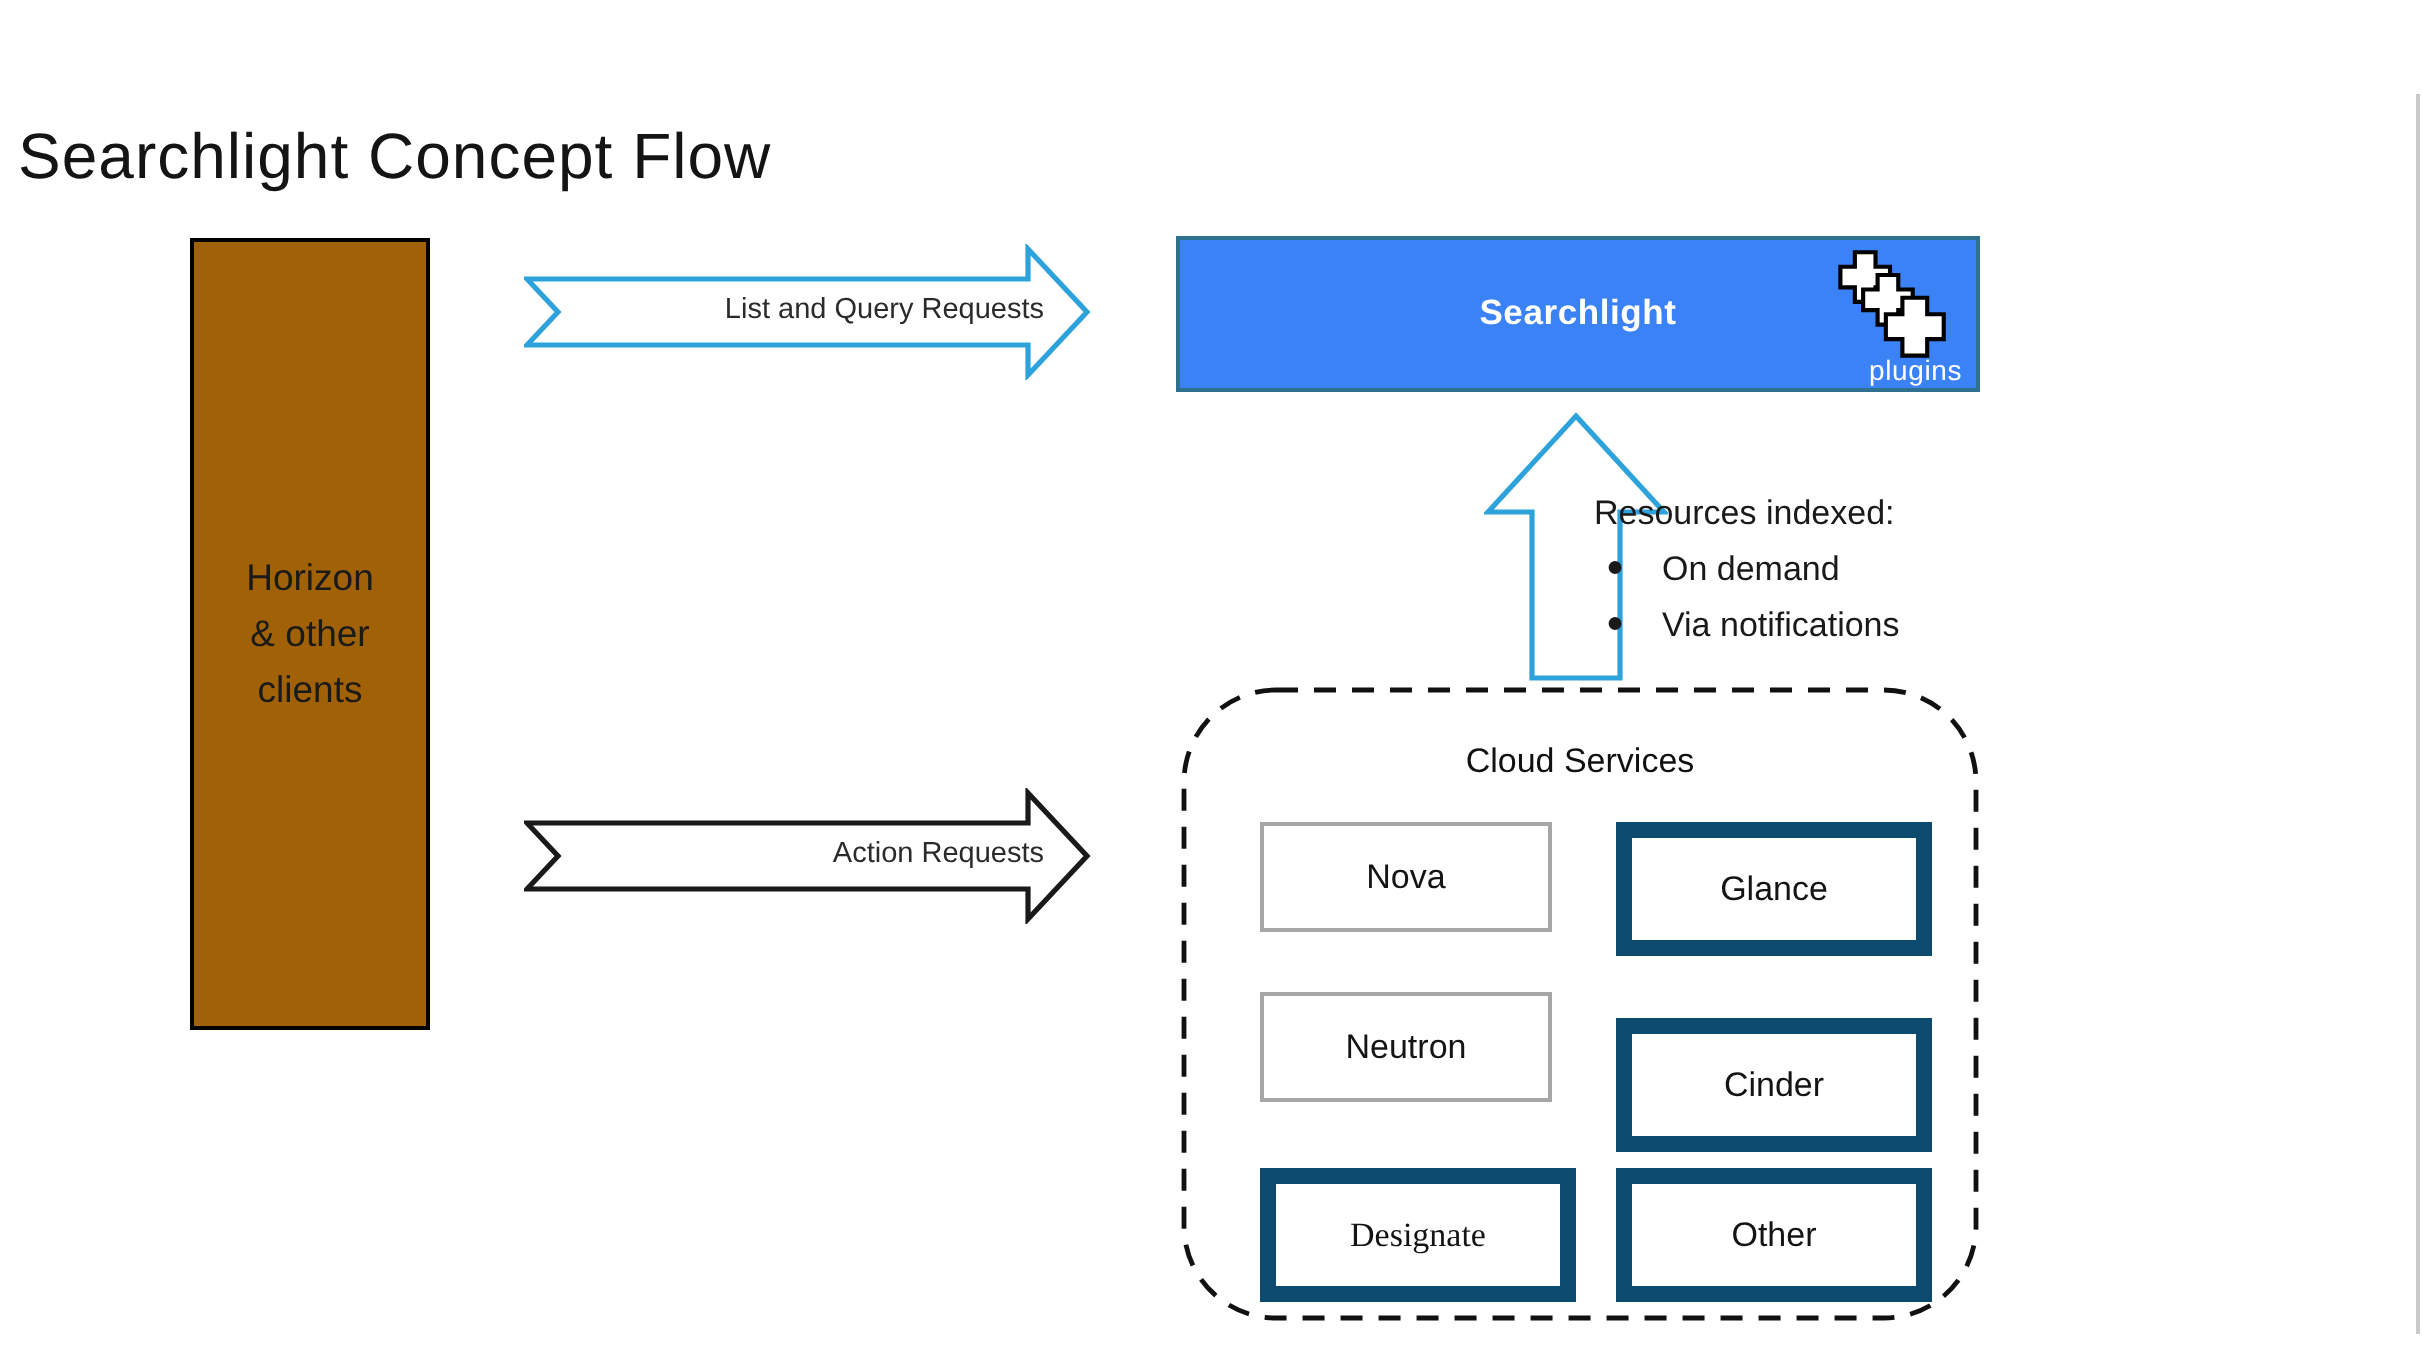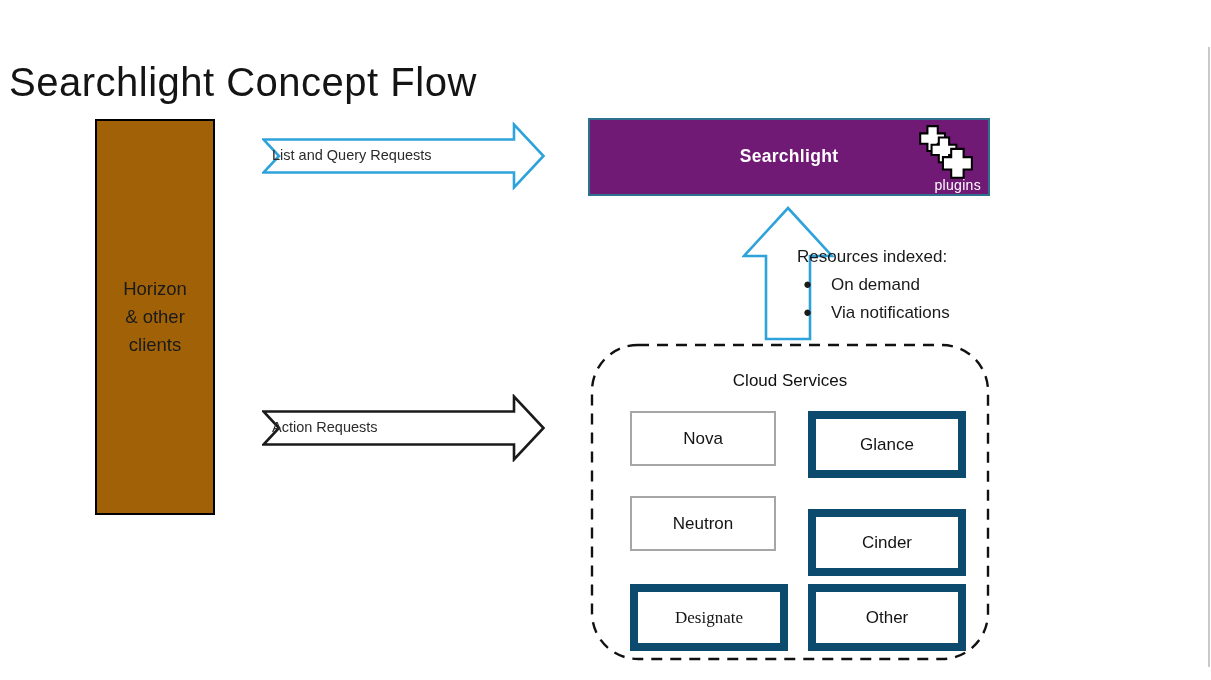--- a/index.html
+++ b/index.html
@@ -4,44 +4,44 @@
 <style>
   html,body{margin:0;padding:0;background:#fff;}
   #canvas{
     position:relative;width:1211px;height:680px;background:#ffffff;overflow:hidden;
     font-family:"Liberation Sans",sans-serif;color:#1a1a1a;
   }
   .abs{position:absolute;}
 
   
   #title{
-    left:9px;top:60px;font-size:40px;font-weight:400;color:#141414;
+    left:9px;top:60px;font-size:32px;font-weight:400;color:#141414;
     letter-spacing:0.5px;white-space:nowrap;
   }
 
   
   #clients-box{
     left:95px;top:119px;width:116px;height:392px;border:2px solid #000;
     display:flex;flex-direction:column;justify-content:center;align-items:center;
     text-align:center;font-size:18.5px;line-height:28px;background:#a16207;
   }
 
   
   #list-query-arrow{left:262px;top:122px;}
   #action-arrow{left:262px;top:394px;}
   .arrow-label{
-    width:250px;text-align:left;font-size:14.5px;color:#2b2b2b;white-space:nowrap;
+    width:250px;text-align:right;font-size:14.5px;color:#2b2b2b;white-space:nowrap;
   }
   #list-query-label{left:272px;top:147px;}
   #action-label{left:272px;top:419px;}
 
   
   #searchlight-box{
     left:588px;top:118px;width:398px;height:74px;
-    background:#701a75;border:2px solid #2F708F;
+    background:#3b82f6;border:2px solid #2F708F;
   }
   #searchlight-label{
     position:absolute;left:0;right:0;top:26px;text-align:center;
     color:#fff;font-size:17.5px;font-weight:600;letter-spacing:0.3px;
   }
   #plugins-icon{position:absolute;right:12px;top:5px;}
   #plugins-label{
     position:absolute;right:7px;bottom:1px;color:#fff;font-size:14px;letter-spacing:0.3px;
   }
 

